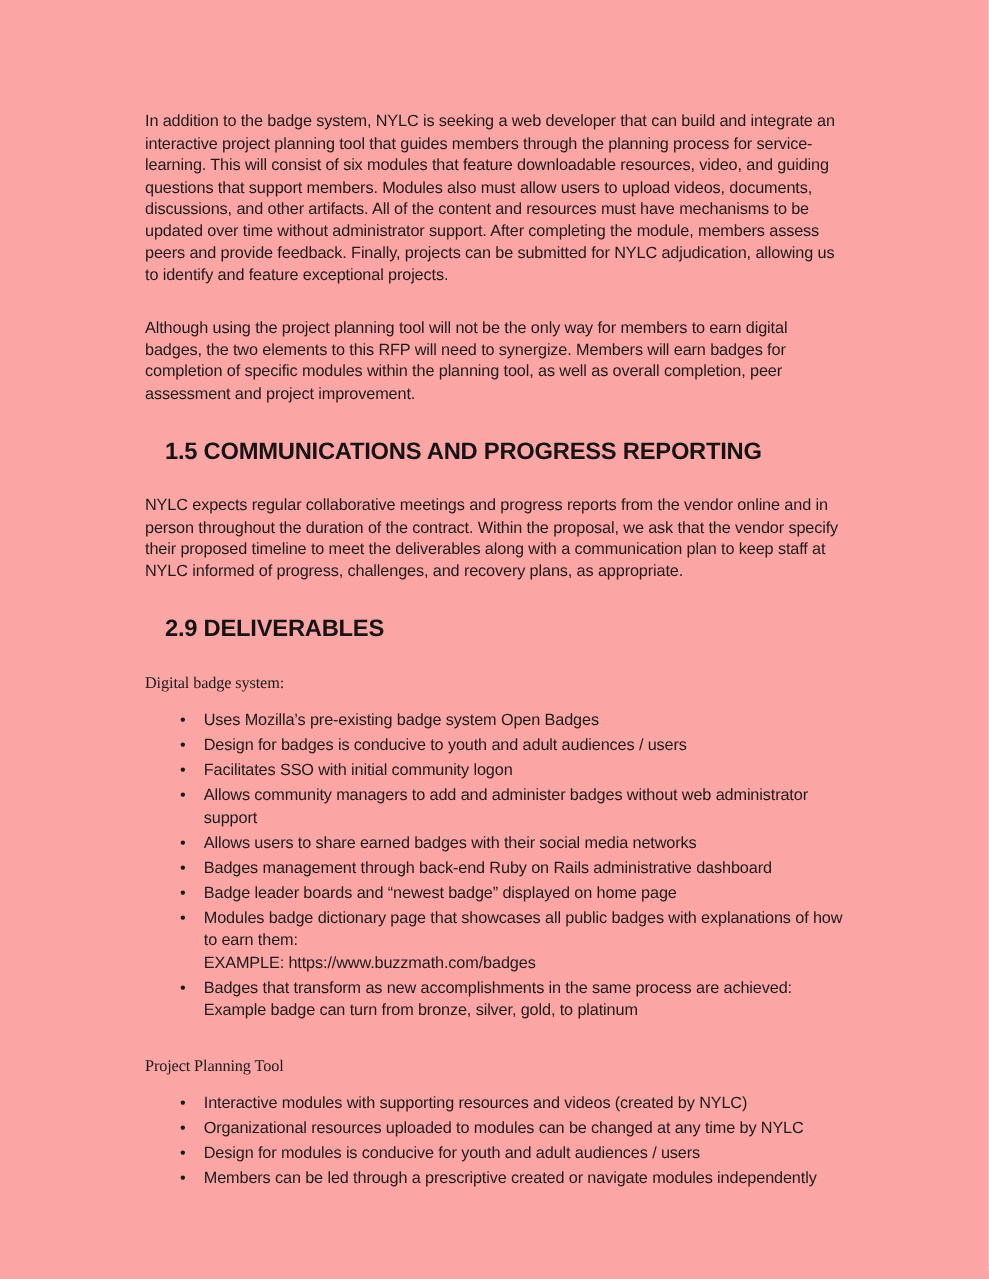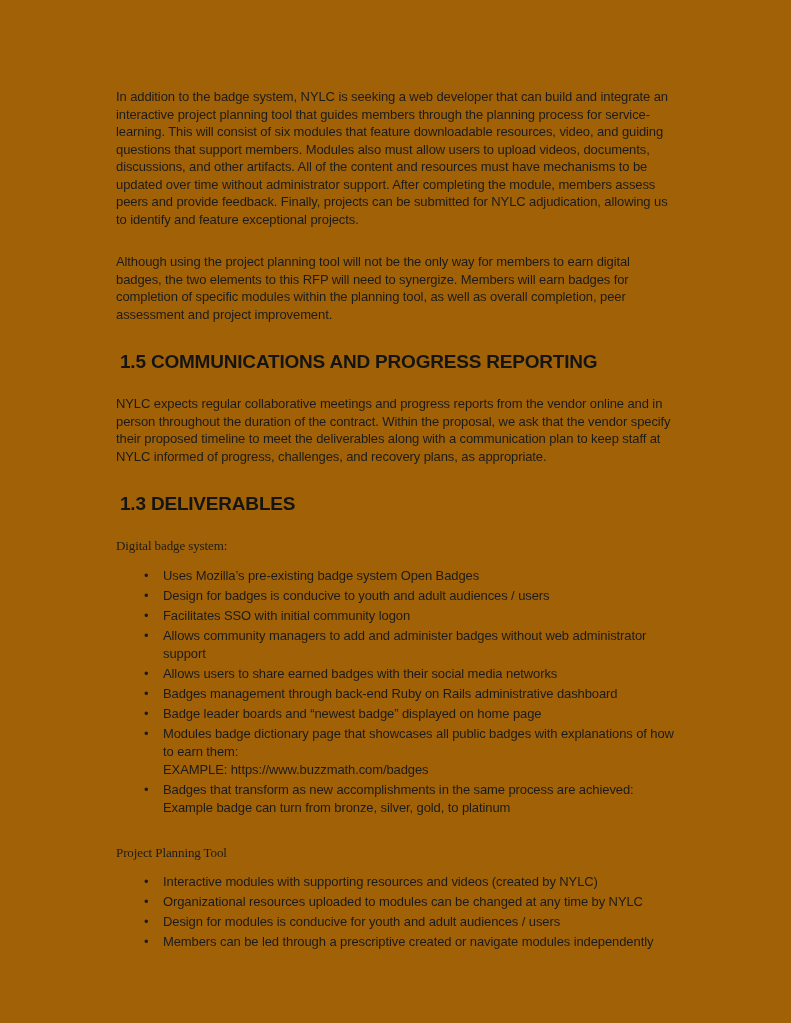--- a/index.html
+++ b/index.html
@@ -12,35 +12,35 @@
     height: 1023px;
     font-family: "Liberation Sans", sans-serif;
     color: #1b1b1b;
     overflow: hidden;
   }
   .page {
     box-sizing: border-box;
     width: 791px;
     height: 1023px;
     padding: 88px 115px 48px 116px;
-    background: #a16207;
+    background: #fca5a5;
   }
   .body-para {
     font-size: 13px;
     line-height: 17.5px;
     margin: 0 0 25px 0;
     letter-spacing: -0.1px;
   }
   .section-heading {
     font-size: 19px;
     line-height: 23px;
     font-weight: bold;
     color: #141414;
     letter-spacing: -0.2px;
-    margin: 27px 0 22px 4px;
+    margin: 27px 0 22px 16px;
   }
   .list-label {
     font-size: 13px;
     line-height: 17.5px;
     margin: 0 0 2px 0;
     letter-spacing: -0.1px;
     font-family: Liberation Serif, serif;
   }
   ul.doc-list {
     list-style: none;
@@ -73,21 +73,21 @@
 <div class="page">
 
   <p class="body-para">In addition to the badge system, NYLC is seeking a web developer that can build and integrate an interactive project planning tool that guides members through the planning process for service-learning. This will consist of six modules that feature downloadable resources, video, and guiding questions that support members. Modules also must allow users to upload videos, documents, discussions, and other artifacts. All of the content and resources must have mechanisms to be updated over time without administrator support. After completing the module, members assess peers and provide feedback. Finally, projects can be submitted for NYLC adjudication, allowing us to identify and feature exceptional projects.</p>
 
   <p class="body-para">Although using the project planning tool will not be the only way for members to earn digital badges, the two elements to this RFP will need to synergize. Members will earn badges for completion of specific modules within the planning tool, as well as overall completion, peer assessment and project improvement.</p>
 
   <h2 class="section-heading">1.5 COMMUNICATIONS AND PROGRESS REPORTING</h2>
 
   <p class="body-para">NYLC expects regular collaborative meetings and progress reports from the vendor online and in person throughout the duration of the contract. Within the proposal, we ask that the vendor specify their proposed timeline to meet the deliverables along with a communication plan to keep staff at NYLC informed of progress, challenges, and recovery plans, as appropriate.</p>
 
-  <h2 class="section-heading">1.3 DELIVERABLES</h2>
+  <h2 class="section-heading">2.9 DELIVERABLES</h2>
 
   <p class="list-label">Digital badge system:</p>
 
   <ul class="doc-list">
     <li>Uses Mozilla’s pre-existing badge system Open Badges</li>
     <li>Design for badges is conducive to youth and adult audiences / users</li>
     <li>Facilitates SSO with initial community logon</li>
     <li>Allows community managers to add and administer badges without web administrator support</li>
     <li>Allows users to share earned badges with their social media networks</li>
     <li>Badges management through back-end Ruby on Rails administrative dashboard</li>

